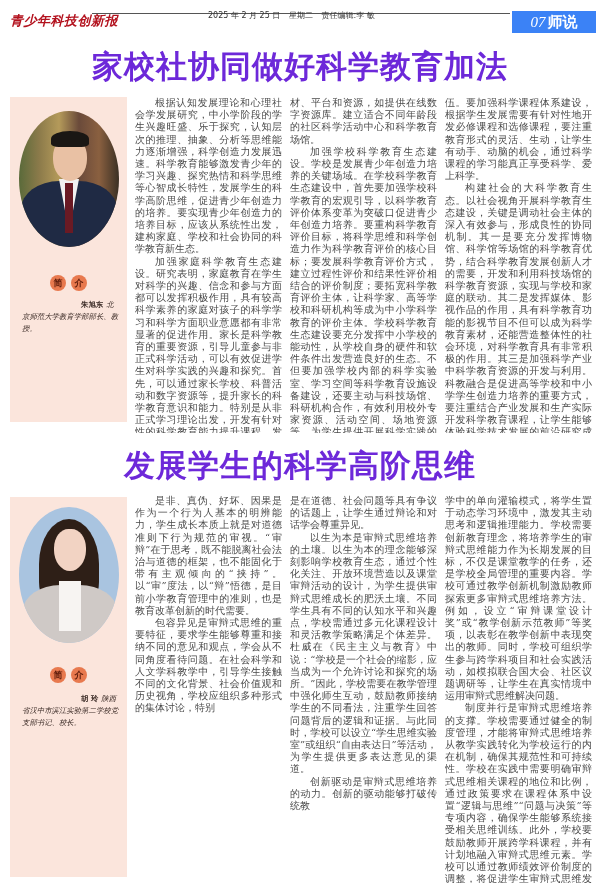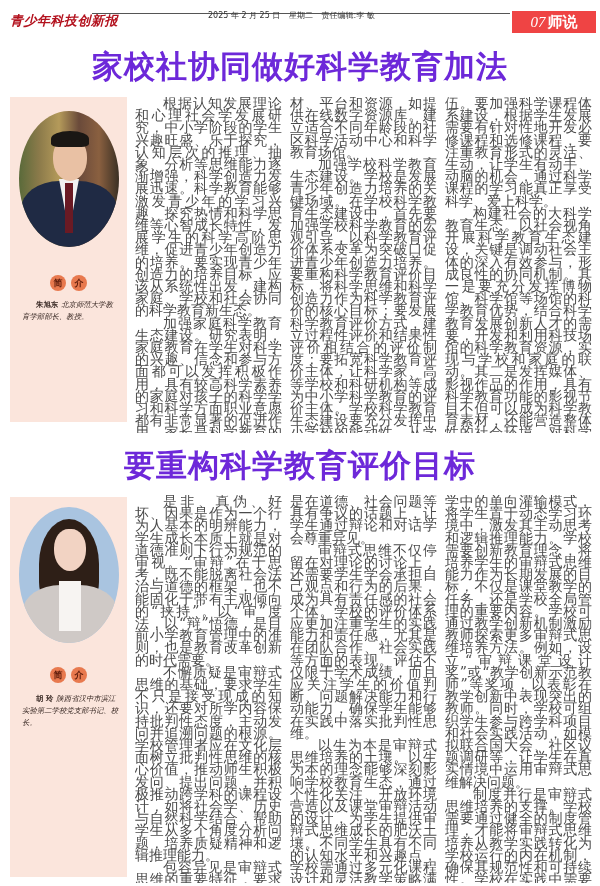--- a/index.html
+++ b/index.html
@@ -4,21 +4,21 @@
 <style>
   * { box-sizing: border-box; margin: 0; padding: 0; }
   html, body { width: 600px; height: 886px; background: #ffffff; overflow: hidden; }
   body { position: relative; font-family: "DejaVu Serif", "Liberation Serif", serif; color: #333; }
 
   .masthead { position: absolute; left: 0; top: 0; width: 600px; height: 40px; }
   .logo { position: absolute; left: 10px; top: 12px; font-size: 13px; color: #b3121e; font-weight: bold; font-style: italic; letter-spacing: 0.5px; font-family: Liberation Mono, monospace; }
   .topline { position: absolute; left: 92px; right: 90px; top: 13px; height: 1px; background: #555; }
   .dateline { position: absolute; left: 208px; top: 10px; font-size: 8px; color: #333; font-family: "DejaVu Sans", sans-serif; }
   .dateline span { margin-right: 6px; }
-  .badge { position: absolute; right: 4px; top: 11px; width: 84px; height: 22px; background: #ef4444; color: #fff; display: flex; align-items: center; justify-content: center; font-size: 15px; font-weight: bold; }
+  .badge { position: absolute; right: 4px; top: 11px; width: 84px; height: 22px; background: #3b82f6; color: #fff; display: flex; align-items: center; justify-content: center; font-size: 15px; font-weight: bold; }
   .badge .num { font-style: italic; font-weight: normal; font-family: "Liberation Serif", serif; margin-right: 2px; }
 
   .headline { position: absolute; left: 0; width: 600px; text-align: center; font-family: "DejaVu Serif", serif; font-weight: bold; color: #6d28d9; letter-spacing: 1px; }
   .h1 { top: 46px; font-size: 31px; }
   .h2 { top: 445px; font-size: 31px; }
 
   .sidebar { position: absolute; left: 10px; width: 117px; background: #fbe5dc; }
   .sb1 { top: 97px; height: 325px; }
   .sb2 { top: 497px; height: 380px; }
   .portrait { position: absolute; left: 9px; width: 100px; height: 136px; border-radius: 50%; overflow: hidden; }
@@ -35,23 +35,23 @@
   .jacket2 { left: 4px; top: 78px; width: 94px; height: 64px; background: #cfc9c6; border-radius: 40% 40% 0 0; }
   .blouse2 { left: 40px; top: 74px; width: 22px; height: 50px; background: #f7f4f2; }
 
   .intro-tag { position: absolute; left: 0; width: 117px; display: flex; justify-content: center; gap: 5px; }
   .t1 { top: 178px; }
   .t2 { top: 170px; }
   .intro-tag span { width: 16px; height: 16px; border-radius: 50%; background: #e8794e; color: #5a1a0a; font-size: 9px; font-weight: bold; display: flex; align-items: center; justify-content: center; }
   .bio { position: absolute; left: 12px; width: 98px; font-size: 7.4px; line-height: 12px; color: #3a2a25; font-style: italic; text-indent: 14px; }
   .b1 { top: 202px; }
   .b2 { top: 196px; }
-  .bio b { font-style: normal; font-weight: bold; margin-right: 3px; }
+  .bio b { font-style: normal; font-weight: bold; margin-right: 3px; margin-left: 45px; }
 
-  .col { position: absolute; width: 147px; font-size: 14px; line-height: 12.2px; color: #4a4a4a; text-align: justify; font-family: "DejaVu Serif", serif; overflow: hidden; }
+  .col { position: absolute; width: 147px; font-size: 10px; line-height: 12.2px; color: #4a4a4a; text-align: justify; font-family: "DejaVu Serif", serif; overflow: hidden; }
   .col p { text-indent: 2em; }
   .col p.cont { text-indent: 0; }
   .a1c1 { left: 135px; top: 97px; height: 336px; }
   .a1c2 { left: 290px; top: 97px; height: 336px; }
   .a1c3 { left: 445px; top: 97px; height: 336px; }
   .a2c1 { left: 135px; top: 495px; height: 388px; }
   .a2c2 { left: 290px; top: 495px; height: 388px; }
   .a2c3 { left: 445px; top: 495px; height: 388px; }
   .source { font-weight: bold; color: #222; font-family: "DejaVu Sans", sans-serif; float: right; }
 </style>
@@ -98,46 +98,44 @@
 <div class="col a1c2">
   <p class="cont">材、平台和资源，如提供在线数字资源库。建立适合不同年龄段的社区科学活动中心和科学教育场馆。</p>
   <p>加强学校科学教育生态建设。学校是发展青少年创造力培养的关键场域。在学校科学教育生态建设中，首先要加强学校科学教育的宏观引导，以科学教育评价体系变革为突破口促进青少年创造力培养。要重构科学教育评价目标，将科学思维和科学创造力作为科学教育评价的核心目标；要发展科学教育评价方式，建立过程性评价和结果性评价相结合的评价制度；要拓宽科学教育评价主体，让科学家、高等学校和科研机构等成为中小学科学教育的评价主体。学校科学教育生态建设要充分发挥中小学校的能动性，从学校自身的硬件和软件条件出发营造良好的生态。不但要加强学校内部的科学实验室、学习空间等科学教育设施设备建设，还要主动与科技场馆、科研机构合作，有效利用校外专家资源、活动空间、场地资源等，为学生提供开展科学实践的平台。要充分重视科学教师专业能力培养，形成具有深厚的跨学科素养和科学教育能力的科学教师队</p>
 </div>
 <div class="col a1c3">
   <p class="cont">伍。要加强科学课程体系建设，根据学生发展需要有针对性地开发必修课程和选修课程，要注重教育形式的灵活、生动，让学生有动手、动脑的机会，通过科学课程的学习能真正享受科学、爱上科学。</p>
   <p>构建社会的大科学教育生态。以社会视角开展科学教育生态建设，关键是调动社会主体的深入有效参与，形成良性的协同机制。其一是要充分发挥博物馆、科学馆等场馆的科学教育优势，结合科学教育发展创新人才的需要，开发和利用科技场馆的科学教育资源，实现与学校和家庭的联动。其二是发挥媒体、影视作品的作用，具有科学教育功能的影视节目不但可以成为科学教育素材，还能营造整体性的社会环境，对科学教育具有非常积极的作用。其三是加强科学产业中科学教育资源的开发与利用。科教融合是促进高等学校和中小学学生创造力培养的重要方式，要注重结合产业发展和生产实际开发科学教育课程，让学生能够体验科学技术发展的前沿研究成果，在丰富的科学实践中培养他们的科学学习兴趣及创新思维和能力。</p>
   <span class="source">（中国教育报）</span>
 </div>
 
-<h1 class="headline h2">要重构科学教育评价目标</h1>
+<h1 class="headline h2">发展学生的科学高阶思维</h1>
 
 <aside class="sidebar sb2">
   <div class="portrait p2">
     <div class="figure hair2"></div>
     <div class="figure jacket2"></div>
     <div class="figure blouse2"></div>
     <div class="figure face2"></div>
   </div>
   <div class="intro-tag t2">
     <span>简</span>
     <span>介</span>
   </div>
   <div class="bio b2">
     <b>胡 玲</b><span>陕西省汉中市滨江实验第二学校党支部书记、校长。</span>
   </div>
 </aside>
 
 <div class="col a2c1">
   <p>是非、真伪、好坏、因果是作为一个行为人基本的明辨能力，学生成长本质上就是对道德准则下行为规范的审视。“审辩”在于思考，既不能脱离社会法治与道德的框架，也不能固化于带有主观倾向的“挟持”。以“审”度法，以“辩”悟德，是目前小学教育管理中的准则，也是教育改革创新的时代需要。</p>
-  <p>不懈质疑是审辩式思维的基础，要求学生不只是接受现成的知识，还要对所学内容保持批判性态度，主动发问并追溯问题的根源。学校管理者应在文化层面树立批判性思维的核心价值，推动师生积极发问、提出问题，并积极推动跨学科的课程设计，如将社会学、历史与自然科学结合，帮助学生从多个角度分析问题，培养质疑精神和逻辑推理能力。</p>
   <p>包容异见是审辩式思维的重要特征，要求学生能够尊重和接纳不同的意见和观点，学会从不同角度看待问题。在社会科学和人文学科教学中，引导学生接触不同的文化背景、社会价值观和历史视角，学校应组织多种形式的集体讨论，特别</p>
 </div>
 <div class="col a2c2">
   <p class="cont">是在道德、社会问题等具有争议的话题上，让学生通过辩论和对话学会尊重异见。</p>
-  <p>审辩式思维不仅停留在对理论的讨论上，还需要学生学会承担自己观点和行为的后果，成为具有责任感的社会个体。学校的评价体系应更加注重学生的实践能力和责任感，尤其是在团队合作、社会实践等方面的表现。评估不仅限于学术成绩，而且应关注学生的价值判断、问题解决能力和行动能力，确保学生能够在实践中落实批判性思维。</p>
   <p>以生为本是审辩式思维培养的土壤。以生为本的理念能够深刻影响学校教育生态，通过个性化关注、开放环境营造以及课堂审辩活动的设计，为学生提供审辩式思维成长的肥沃土壤。不同学生具有不同的认知水平和兴趣点，学校需通过多元化课程设计和灵活教学策略满足个体差异。杜威在《民主主义与教育》中说：“学校是一个社会的缩影，应当成为一个允许讨论和探究的场所。”因此，学校需要在教学管理中强化师生互动，鼓励教师接纳学生的不同看法，注重学生回答问题背后的逻辑和证据。与此同时，学校可以设立“学生思维实验室”或组织“自由表达日”等活动，为学生提供更多表达意见的渠道。</p>
   <p>创新驱动是审辩式思维培养的动力。创新的驱动能够打破传统教</p>
 </div>
 <div class="col a2c3">
   <p class="cont">学中的单向灌输模式，将学生置于动态学习环境中，激发其主动思考和逻辑推理能力。学校需要创新教育理念，将培养学生的审辩式思维能力作为长期发展的目标，不仅是课堂教学的任务，还是学校全局管理的重要内容。学校可通过教学创新机制激励教师探索更多审辩式思维培养方法。例如，设立“审辩课堂设计奖”或“教学创新示范教师”等奖项，以表彰在教学创新中表现突出的教师。同时，学校可组织学生参与跨学科项目和社会实践活动，如模拟联合国大会、社区议题调研等，让学生在真实情境中运用审辩式思维解决问题。</p>
   <p>制度并行是审辩式思维培养的支撑。学校需要通过健全的制度管理，才能将审辩式思维培养从教学实践转化为学校运行的内在机制，确保其规范性和可持续性。学校在实践中需要明确审辩式思维相关课程的地位和比例，通过政策要求在课程体系中设置“逻辑与思维”“问题与决策”等专项内容，确保学生能够系统接受相关思维训练。此外，学校要鼓励教师开展跨学科课程，并有计划地融入审辩式思维元素。学校可以通过教师绩效评价制度的调整，将促进学生审辩式思维发展作为重要考核内容，同时加强教师专业发展支持，组织相关的研讨会、案例分析与专项培训。</p>
   <span class="source">（责任编辑）</span>
 </div>
 
 </body></html>

